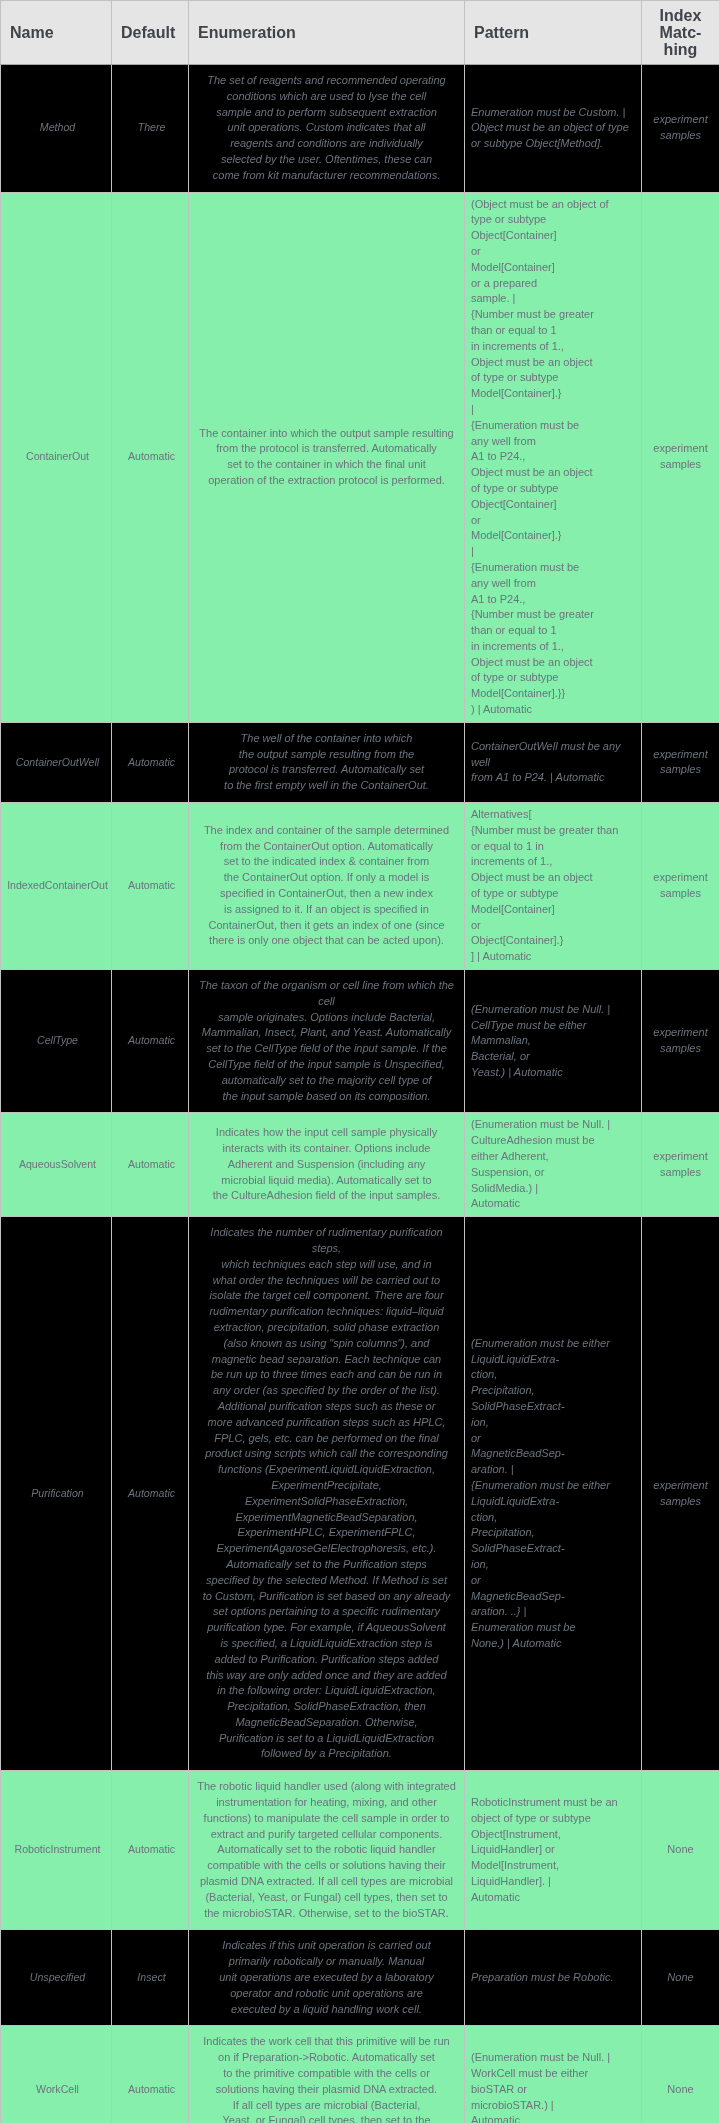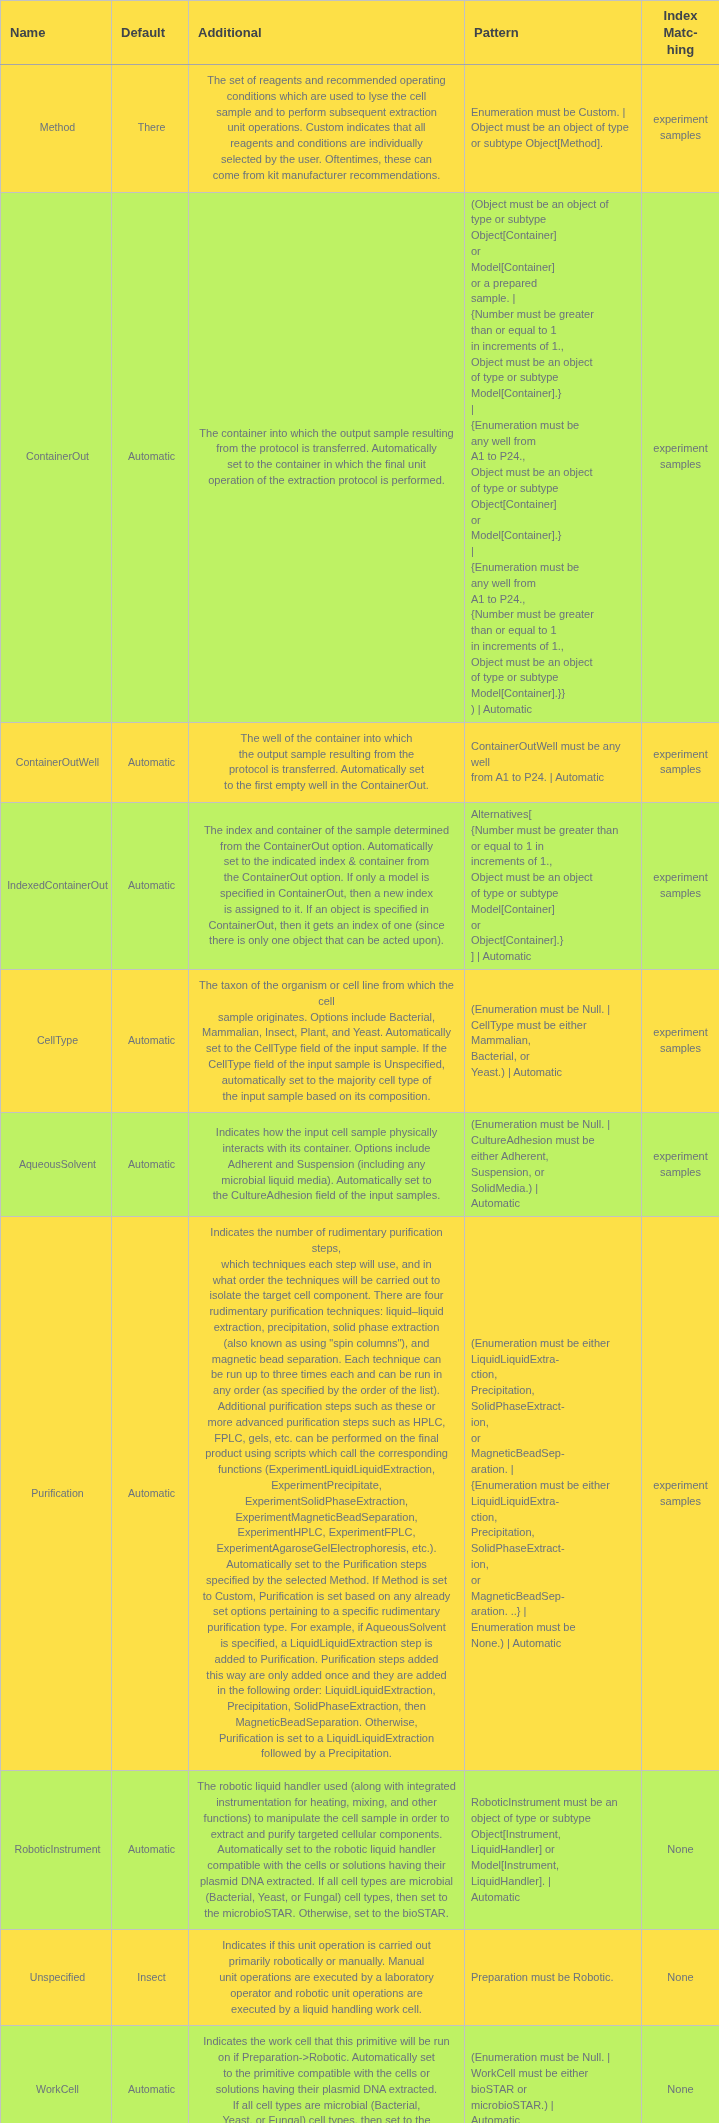--- a/index.html
+++ b/index.html
@@ -14,42 +14,42 @@
     width: 719px;
     border: 1px solid #909090;
   }
   th, td {
     border: 1px solid #c2c2c2;
     box-sizing: border-box;
     vertical-align: middle;
     overflow: hidden;
   }
   thead th {
-    background: #fde047;
+    background: #e5e5e5;
     color: #3f444b;
-    font-size: 13px;
+    font-size: 16px;
     font-weight: bold;
     text-align: left;
     padding: 10px 9px;
     line-height: 17px;
     border-bottom: 1px solid #a6a6a6;
   }
   th.c-index {
     white-space: pre-line;
     text-align: center;
     padding: 6px 6px;
   }
   td {
     color: #6b737d;
     font-size: 11px;
     line-height: 15.8px;
     padding: 8px 8px;
   }
-  tr.stripe td { background: #bef264; }
-  tr.plain td  { background: #fde047; }
+  tr.stripe td { background: #86efac; }
+  tr.plain td  { background: #000000; font-style: italic; }
   td.c-name, td.c-default {
     text-align: center;
     white-space: nowrap;
     font-size: 10.6px;
     padding-left: 6px;
     padding-right: 3px;
   }
   td.c-desc {
     white-space: pre-line;
     text-align: center;
@@ -73,21 +73,21 @@
     <col style="width:111px">
     <col style="width:77px">
     <col style="width:276px">
     <col style="width:177px">
     <col style="width:78px">
   </colgroup>
   <thead>
     <tr>
       <th class="c-name">Name</th>
       <th class="c-default">Default</th>
-      <th class="c-desc">Additional</th>
+      <th class="c-desc">Enumeration</th>
       <th class="c-pattern">Pattern</th>
       <th class="c-index">Index
 Matc-
 hing</th>
     </tr>
   </thead>
   <tbody>
     <tr class="plain">
       <td class="c-name">Method</td>
       <td class="c-default">There</td>

